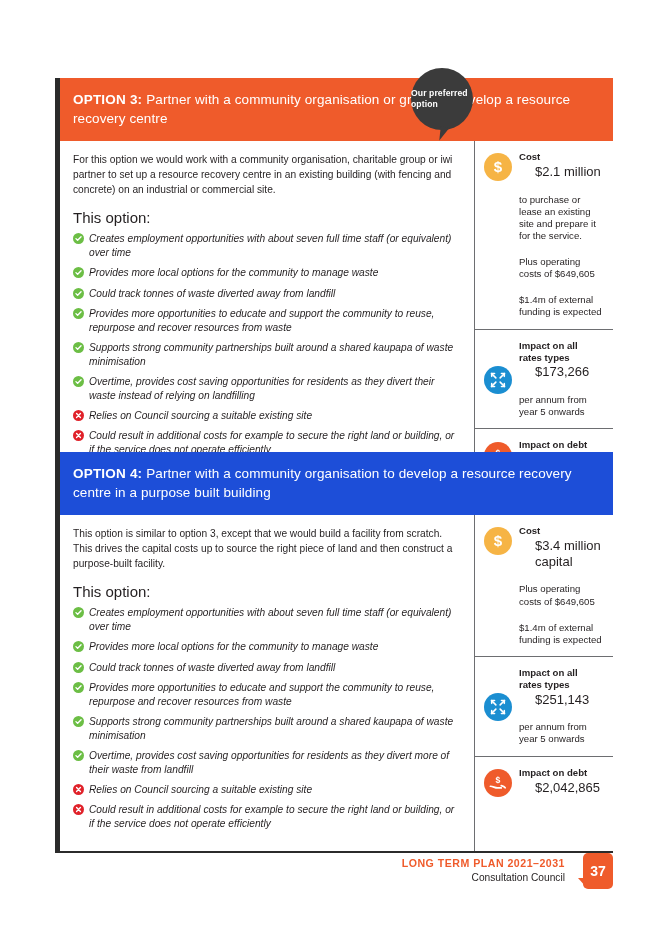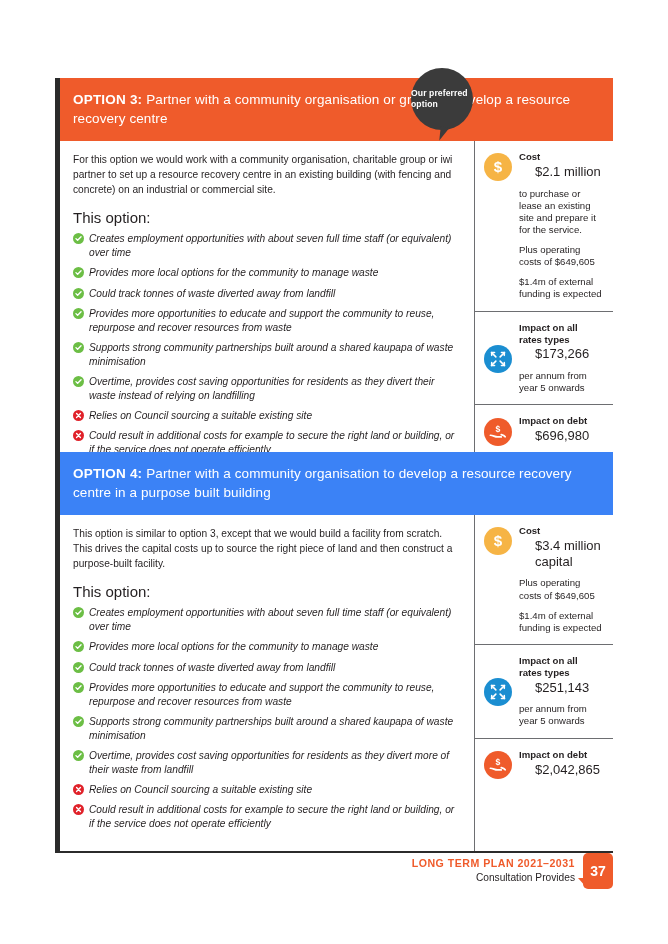--- a/index.html
+++ b/index.html
@@ -35,21 +35,21 @@
 
   .card-header {
     position: relative;
     padding: 12px 16px 13px 13px;
     color: #ffffff;
     font-size: 13.5px;
     line-height: 1.42;
     letter-spacing: 0.1px;
   }
   .card-header.orange { background: #ef5b2b; }
-  .card-header.teal   { background: #3b82f6; }
+  .card-header.teal   { background: #1d4ed8; }
   .card-header .opt-label {
     font-weight: bold;
     letter-spacing: 0.2px;
   }
 
   .card-body {
     display: flex;
     align-items: stretch;
     border-bottom: 2px solid #2b2b2b;
     background: #ffffff;
@@ -135,21 +135,21 @@
   }
   .side-big {
     font-size: 13px;
     line-height: 1.2;
     margin: 1px 0 2px 16px;
     color: #231f20;
   }
   .side-sub {
     font-size: 9.6px;
     line-height: 1.26;
-    margin: 8px 0 5px 0;
+    margin: 14px 0 5px 0;
     color: #231f20;
   }
   .side-sub:last-child { margin-bottom: 0; }
   .side-align-top { align-items: center; }
 
   
   .pref-bubble {
     position: absolute;
     right: 140px;
     top: -10px;
@@ -180,21 +180,21 @@
     transform: rotate(6deg);
   }
 
   
   .footer {
     position: absolute;
     right: 55px;
     bottom: 55px;
     display: flex;
     align-items: center;
-    gap: 8px;
+    gap: 18px;
   }
   .footer-text { text-align: right; }
   .footer-line1 {
     color: #ef5b2b;
     font-weight: bold;
     font-size: 10.6px;
     letter-spacing: 0.5px;
     line-height: 1.3;
   }
   .footer-line2 {
@@ -500,18 +500,18 @@
             <p class="side-big">$2,042,865</p>
           </div>
         </div>
       </div>
     </div>
   </div>
 
   <div class="footer">
     <div class="footer-text">
       <div class="footer-line1">LONG TERM PLAN 2021–2031</div>
-      <div class="footer-line2">Consultation Provides</div>
+      <div class="footer-line2">Consultation Council</div>
     </div>
     <div class="page-num">37</div>
   </div>
 
 </div>
 
 </body></html>

